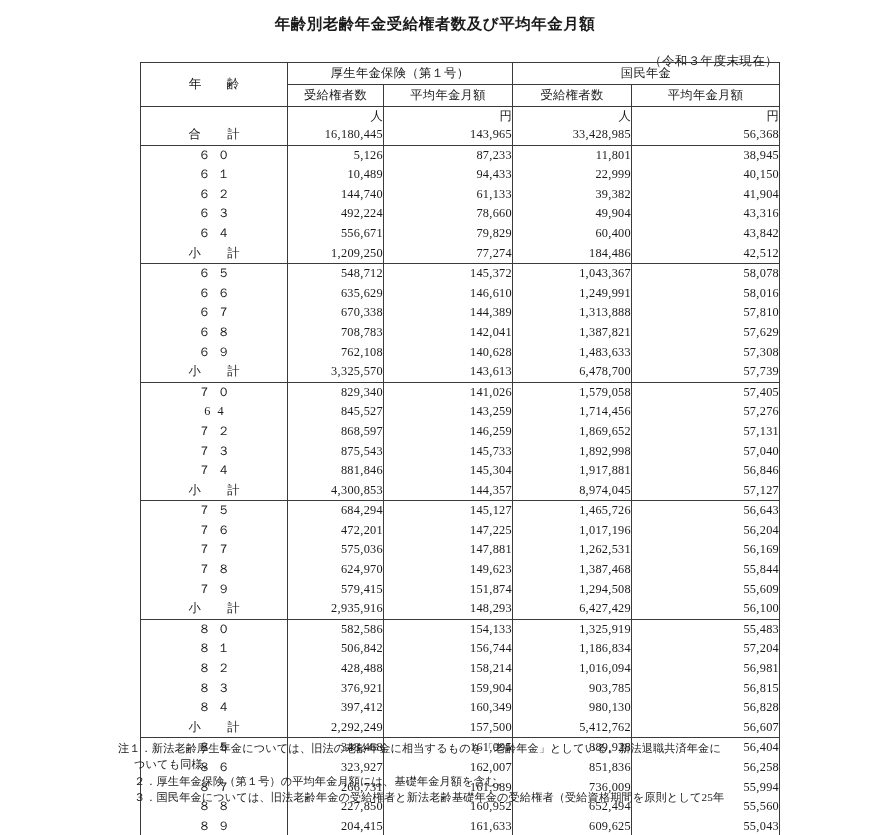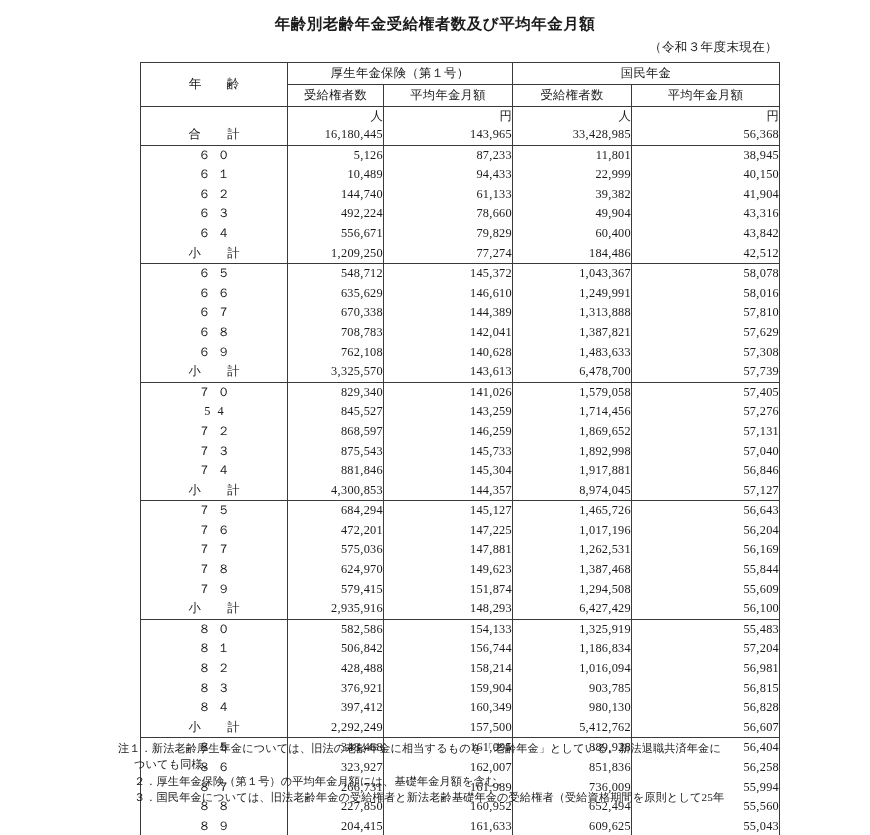--- a/index.html
+++ b/index.html
@@ -21,21 +21,21 @@
     position: absolute;
     top: 14px; left: 0; right: 0;
     text-align: center;
     font-size: 15.5px;
     font-weight: bold;
     letter-spacing: 0.5px;
   }
 
   .asof {
     position: absolute;
-    top: 39px;
+    top: 53px;
     right: 92px;
     font-size: 12.5px;
     letter-spacing: 0.4px;
   }
 
   .table-wrap {
     position: absolute;
     top: 62px;
     left: 140px;
     width: 639px;
@@ -249,21 +249,21 @@
             <td class="num vr grp-bot">57,739</td>
           </tr>
           <tr>
             <td class="age vl vr ">７０</td>
             <td class="num vr ">829,340</td>
             <td class="num vr ">141,026</td>
             <td class="num vr ">1,579,058</td>
             <td class="num vr ">57,405</td>
           </tr>
           <tr>
-            <td class="age vl vr ">54</td>
+            <td class="age vl vr ">64</td>
             <td class="num vr ">845,527</td>
             <td class="num vr ">143,259</td>
             <td class="num vr ">1,714,456</td>
             <td class="num vr ">57,276</td>
           </tr>
           <tr>
             <td class="age vl vr ">７２</td>
             <td class="num vr ">868,597</td>
             <td class="num vr ">146,259</td>
             <td class="num vr ">1,869,652</td>

